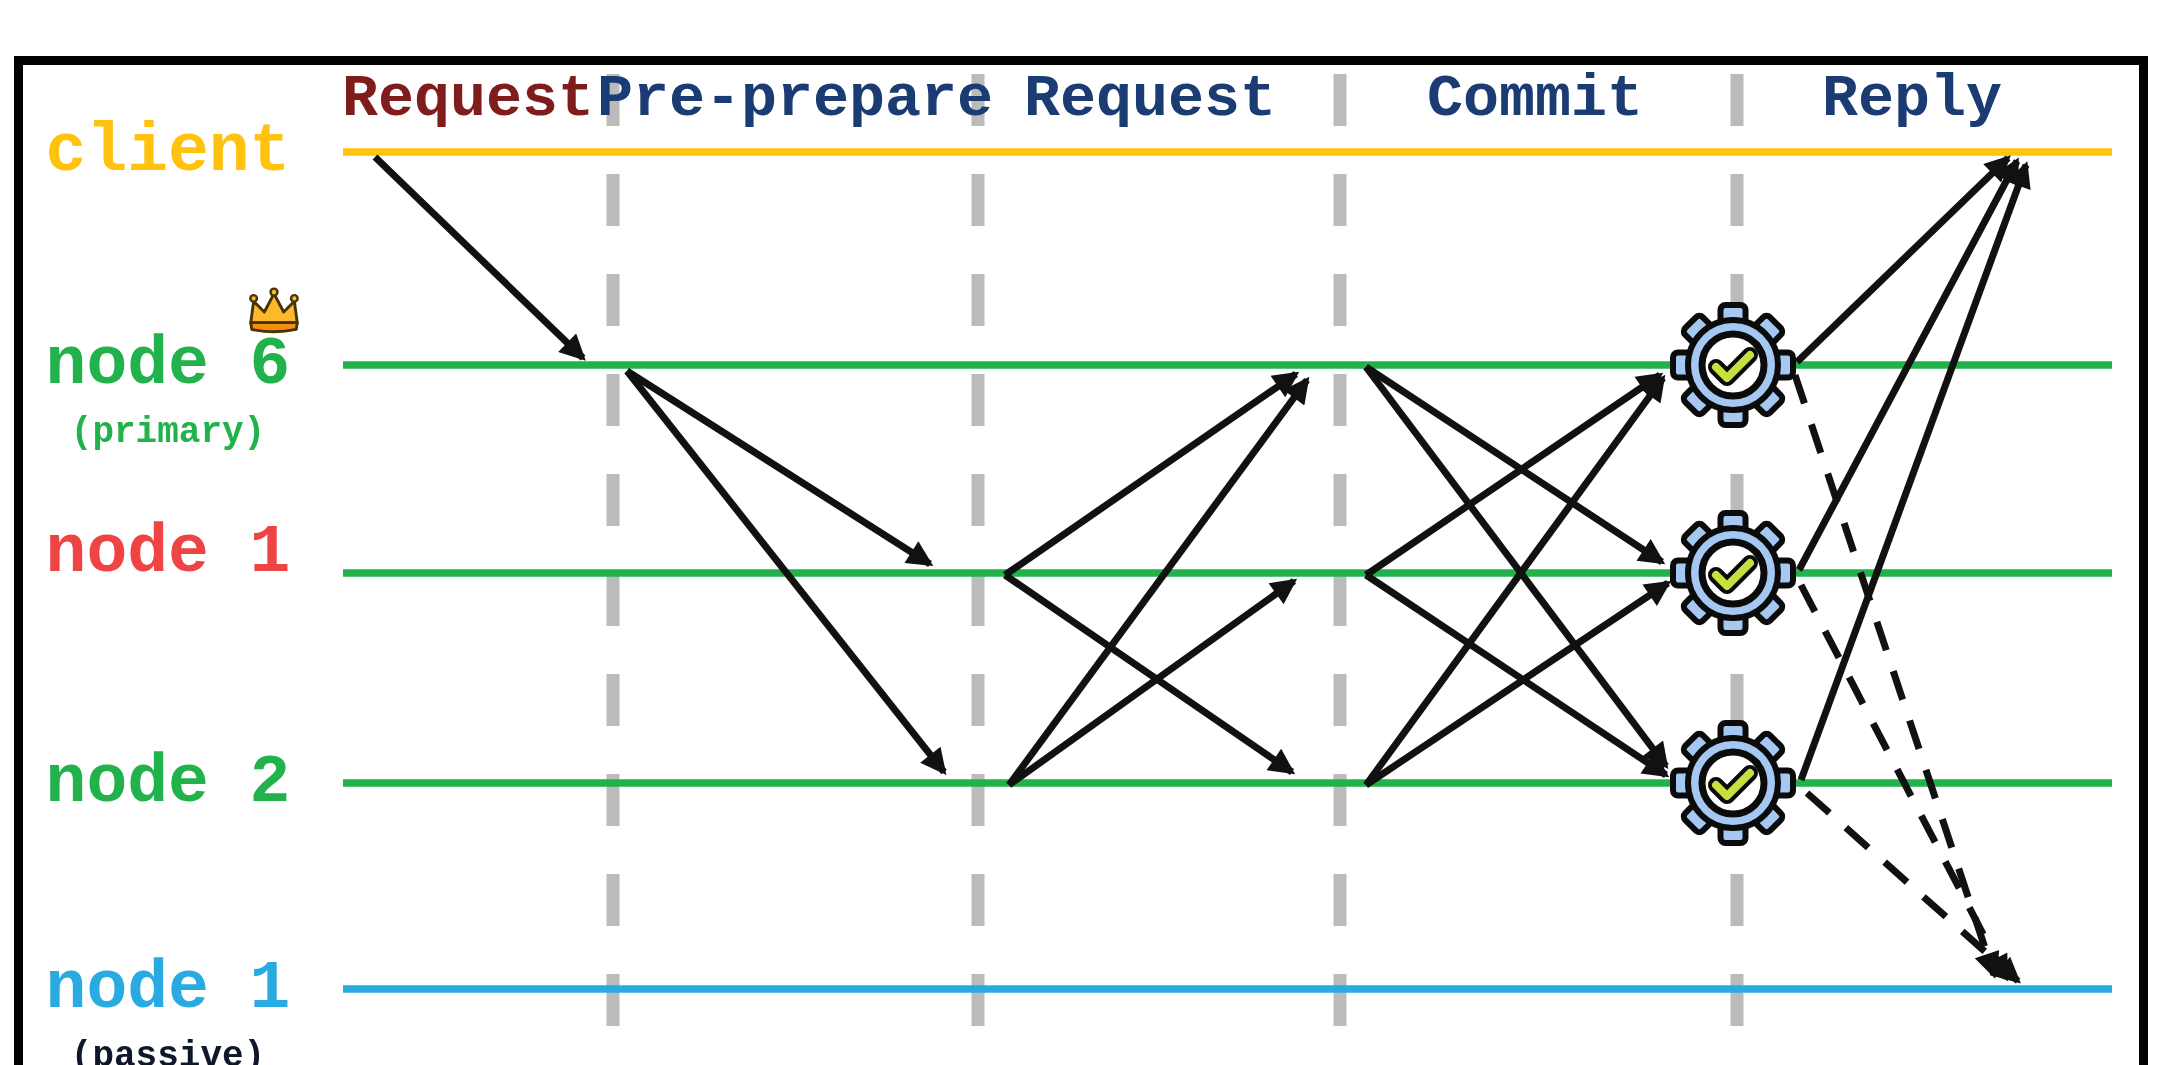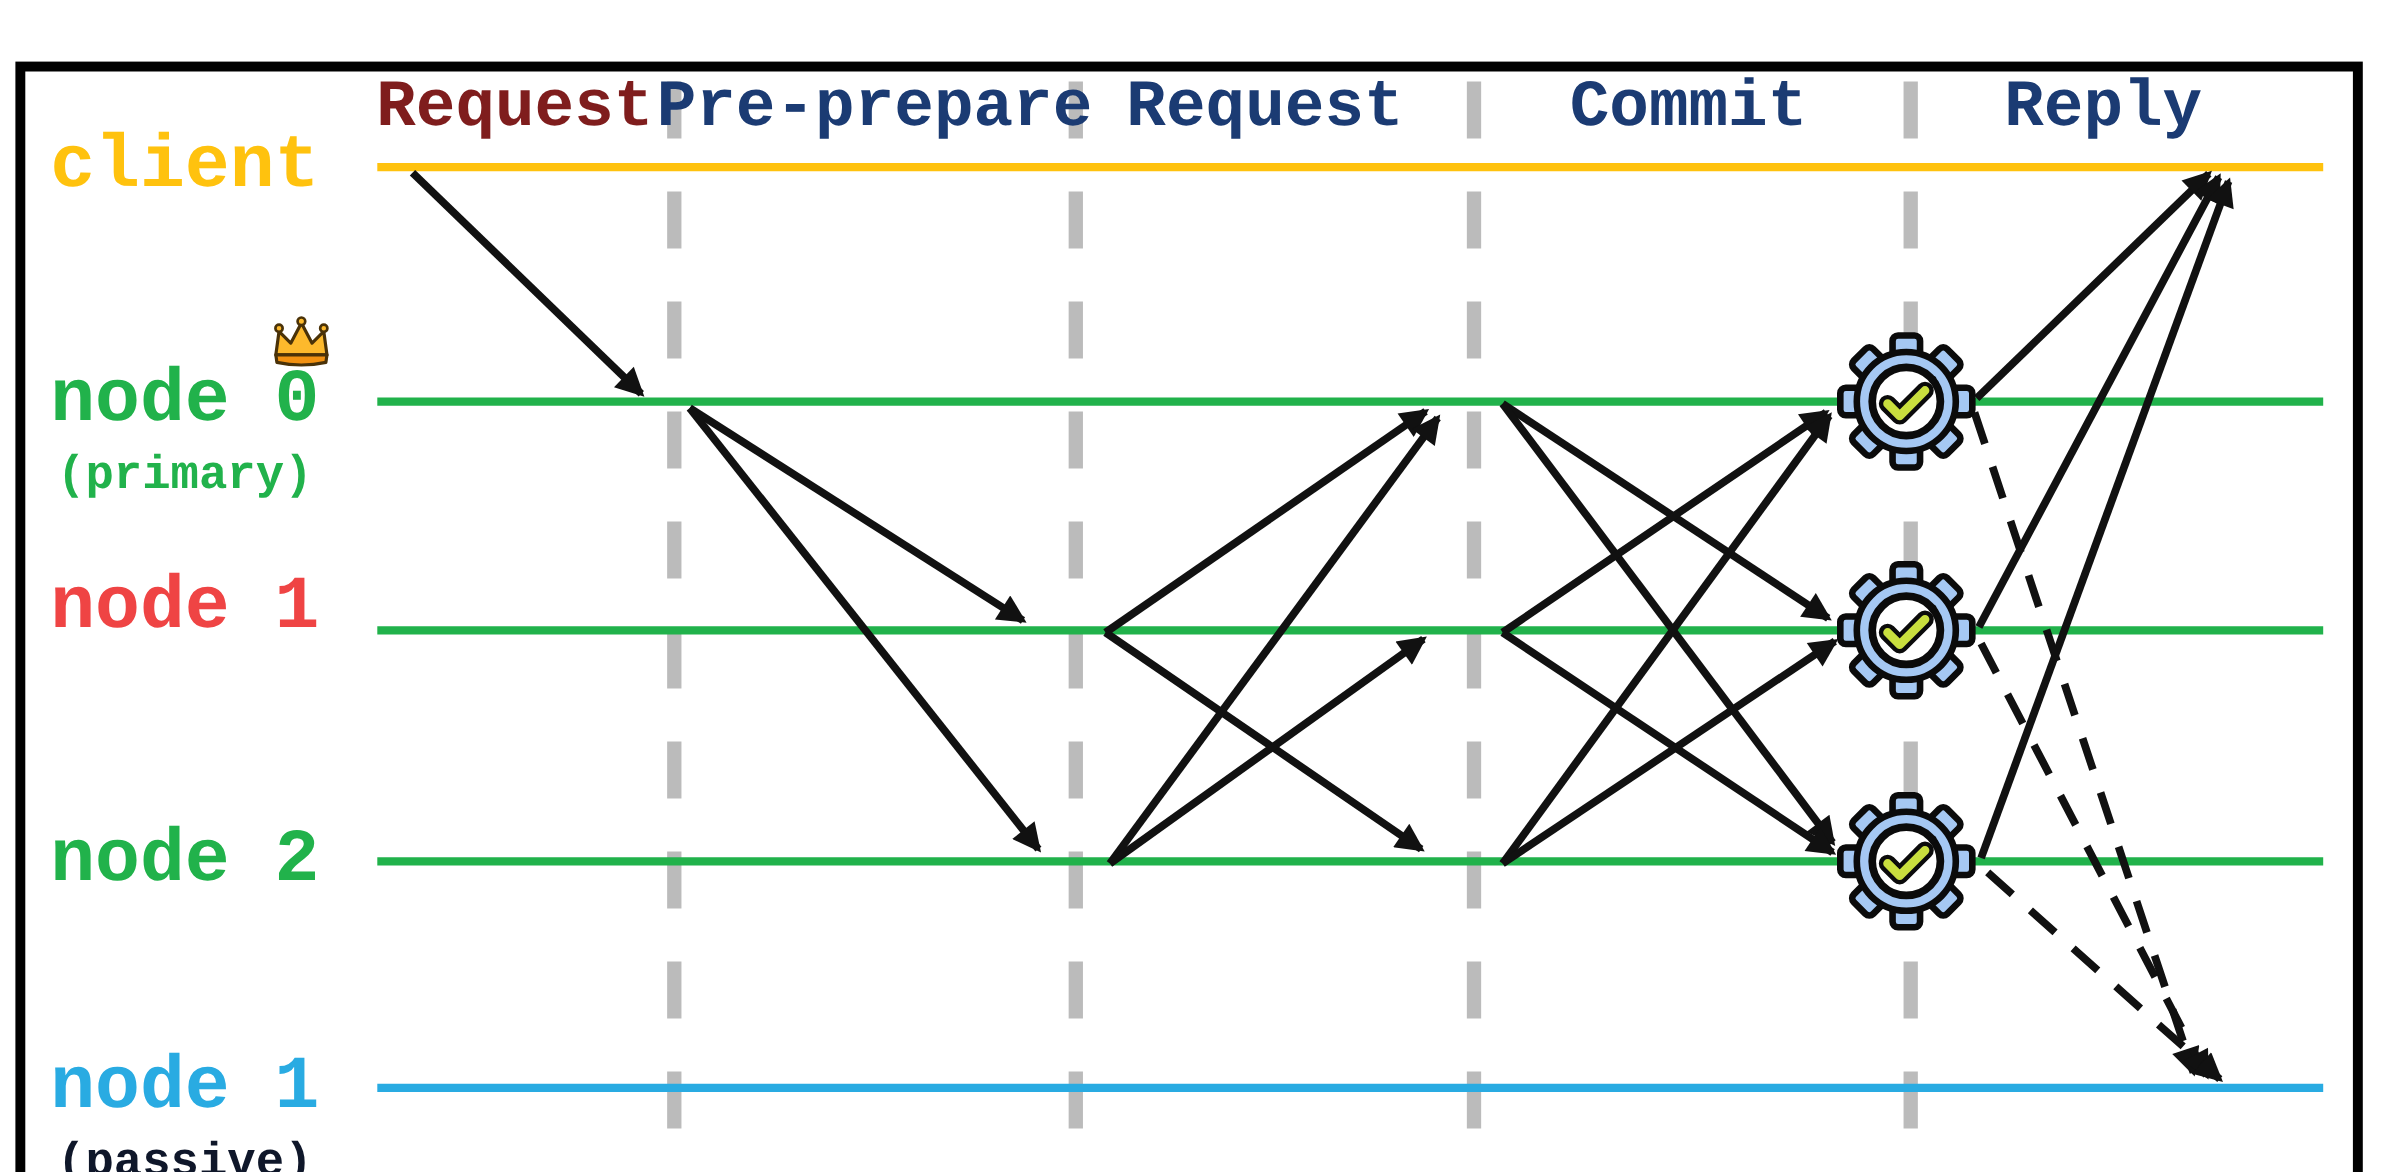--- a/index.html
+++ b/index.html
@@ -4,21 +4,21 @@
 <style>
   html,body{margin:0;padding:0;background:#ffffff;}
   .stage{position:relative;width:2166px;height:1065px;background:#ffffff;
          font-family:Liberation Mono, monospace;overflow:hidden;margin-top:44px;}
   .frame{position:absolute;left:14px;top:12px;width:2134px;height:1022px;
          border:9px solid #000000;box-sizing:border-box;}
   #diagram{position:absolute;left:0;top:0;}
   .lane-label{position:absolute;left:18px;width:300px;text-align:center;
               font-size:68px;font-weight:600;line-height:72px;white-space:nowrap;}
   .lane-sublabel{position:absolute;left:18px;width:300px;text-align:center;
-              font-size:43px;font-weight:600;line-height:56px;white-space:nowrap;}
+              font-size:36px;font-weight:600;line-height:56px;white-space:nowrap;}
   .phase-label{position:absolute;top:22px;width:460px;text-align:center;
               font-size:60px;font-weight:600;line-height:66px;white-space:nowrap;}
   .crown{position:absolute;left:243px;top:242px;width:62px;height:50px;}
 </style>
 </head>
 <body>
 
 <div class="stage">
   <div class="frame"></div>
 
@@ -98,21 +98,21 @@
         <circle r="45" fill="#A5C8F3" stroke="#0B0B0B" stroke-width="6"></circle>
         <circle r="31" fill="#FFFFFF" stroke="#0B0B0B" stroke-width="7"></circle>
         <circle cx="24" cy="-20" r="3.5" fill="#0B0B0B"></circle>
         <path d="M -17 2 L -6 13 L 17 -10" fill="none" stroke="#0B0B0B" stroke-width="16" stroke-linecap="round" stroke-linejoin="round"></path>
         <path d="M -17 2 L -6 13 L 17 -10" fill="none" stroke="#C9DF3E" stroke-width="8" stroke-linecap="round" stroke-linejoin="round"></path>
       </g>
     </svg>
 
   <div id="lane-labels">
       <div class="lane-label" style="top: 72px; color: rgb(255, 194, 14);">client</div>
-      <div class="lane-label" style="top: 285px; color: rgb(33, 178, 75);">node 0</div>
+      <div class="lane-label" style="top: 285px; color: rgb(33, 178, 75);">node 6</div>
       <div class="lane-sublabel" style="top: 361px; color: rgb(33, 178, 75);">(primary)</div>
       <div class="lane-label" style="top: 473px; color: #ef4444;">node 1</div>
       <div class="lane-label" style="top: 703px; color: rgb(33, 178, 75); text-align: center;">node 2</div>
       <div class="lane-label" style="top: 909px; color: rgb(41, 171, 226);">node 1</div>
       <div class="lane-sublabel" style="top: 985px; color: #0f172a;">(passive)</div>
     </div>
   <div id="phase-labels">
       <div class="phase-label" style="left: 238px; color: #7f1d1d;">Request</div>
       <div class="phase-label" style="left: 565px; color: rgb(27, 59, 115);">Pre-prepare</div>
       <div class="phase-label" style="left: 920px; color: rgb(27, 59, 115);">Request</div>

